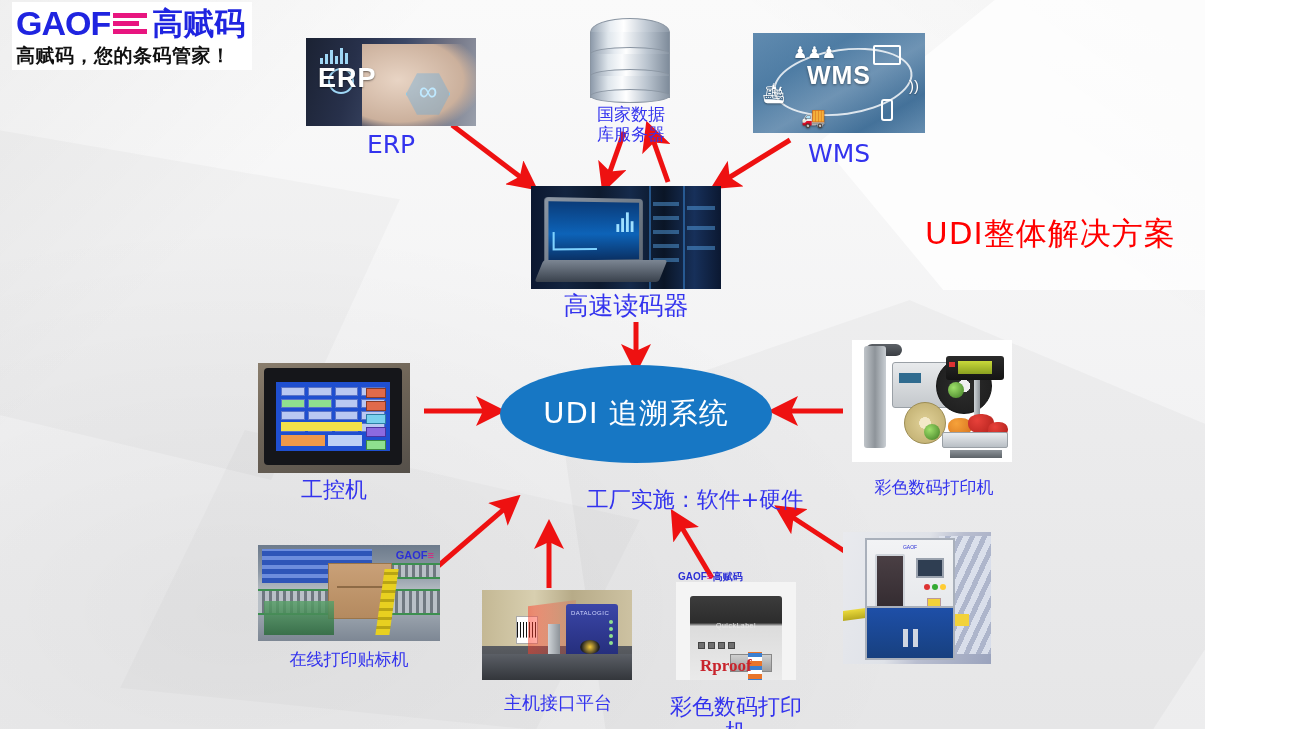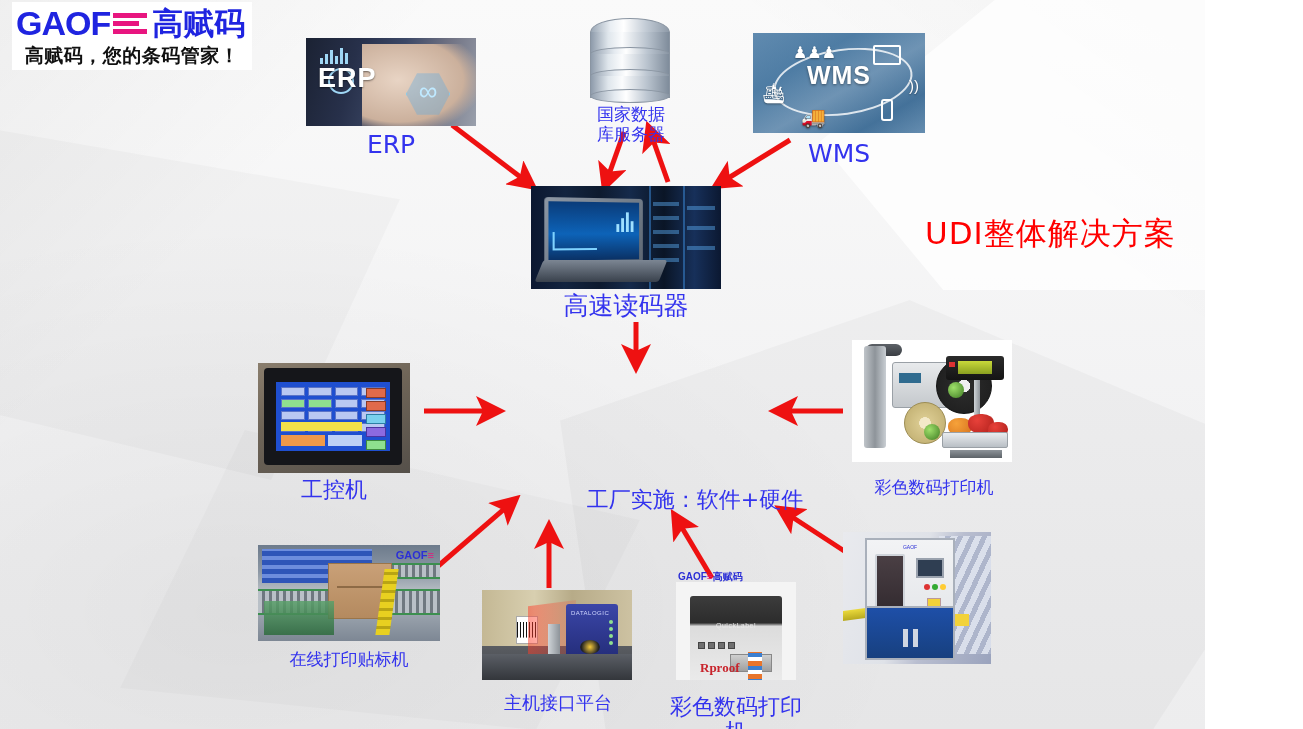--- a/index.html
+++ b/index.html
@@ -44,21 +44,21 @@
                font-size:34px; letter-spacing:-1px; color:#1f24e0; line-height:34px; }
   .logo-bars { display:inline-flex; flex-direction:column; justify-content:center;
                gap:3px; margin:0 5px 0 3px; }
   .logo-bars i { display:block; height:5px; background:#e8157f; }
   .logo-bars i:nth-child(1){ width:34px; }
   .logo-bars i:nth-child(2){ width:26px; }
   .logo-bars i:nth-child(3){ width:34px; }
   .logo-cn { font-family:"DejaVu Sans", sans-serif; font-weight:bold;
              font-size:31px; color:#1f24e0; line-height:31px; }
   .logo-row2 { font-family:"DejaVu Sans", sans-serif; font-weight:bold;
-               font-size:19px; color:#111; text-align:center; margin-top:1px; letter-spacing:0.5px; }
+               font-size:19px; color:#111; margin-top:1px; letter-spacing:0.5px; }
 
   
   #title { position:absolute; left:925px; top:213px; font-family:"DejaVu Sans", sans-serif;
            font-size:31px; color:#ff0000; font-weight:500; letter-spacing:1px; white-space:nowrap; }
 
   
   .lbl { position:absolute; color:#3333ee; font-family:"DejaVu Sans", sans-serif;
          text-align:center; white-space:pre-line; line-height:1.15; }
 
   
@@ -199,21 +199,21 @@
       background:linear-gradient(180deg,#3c3c3c 0%,#2c2c2c 32%,#dcdcdc 36%,#eaeaea 100%);
       border-radius:3px 3px 0 0; }
   .prn-brand{ position:absolute; left:0; right:0; top:26px; text-align:center; color:#e8e8e8;
       font-size:7px; letter-spacing:.5px; }
   .prn-panel{ position:absolute; left:8px; top:46px; display:flex; gap:3px; }
   .prn-panel i{ display:block; width:7px; height:7px; background:#6f6f6f; border:1px solid #444; }
   .prn-slot{ position:absolute; left:40px; right:10px; top:58px; height:18px;
       background:linear-gradient(180deg,#cfcfcf,#9f9f9f); border:1px solid #888; }
   .prn-lbl{ position:absolute; left:58px; top:56px; width:14px; height:40px;
       background:repeating-linear-gradient(0deg,#e8752c 0,#e8752c 5px,#fff 5px,#fff 9px,#3c7fd0 9px,#3c7fd0 13px); }
-  .prn-red{ position:absolute; left:10px; bottom:4px; font-size:13px; font-weight:bold; color:#c8242c;
+  .prn-red{ position:absolute; left:10px; bottom:4px; font-size:17px; font-weight:bold; color:#c8242c;
       font-family:"Liberation Serif",serif; }
 
   
   .ccd-img{ background:linear-gradient(110deg,#e9eaee 0%,#dfe2e8 45%,#b9bed0 62%,#9aa3bd 100%); }
   .ccd-cab{ position:absolute; left:22px; top:6px; width:90px; bottom:4px;
       background:linear-gradient(180deg,#f2f3f5 0%,#e7e9ec 55%,#e7e9ec 56%,#e7e9ec 57%);
       border:2px solid #a9b0bb; }
   .ccd-blue{ position:absolute; left:0; right:0; bottom:0; height:44%;
       background:linear-gradient(180deg,#1e4fa8,#17407f); border-top:2px solid #a9b0bb; }
   .ccd-blue:before,.ccd-blue:after{ content:""; position:absolute; top:42%; width:5px; height:18px;
@@ -401,20 +401,23 @@
             <i style="height:14px"></i>
             <i style="height:20px"></i>
             <i style="height:11px"></i>
         </div>
       </div>
     </div>
     <div class="laptop-base"></div>
   </div>
   <div class="lbl" style="left:511px; top:292px; width:230px; font-size:25px;">高速读码器</div>
 
+  <div id="udi-ellipse">
+    <span>UDI 追溯系统</span>
+  </div>
 
   <div class="lbl" style="left:520px; top:487px; width:350px; font-size:22px;">工厂实施：软件+硬件</div>
 
   <div class="pic hmi-img" style="left:258px; top:363px; width:152px; height:110px;">
     <div class="hmi-bezel">
       <div class="hmi-scr">
         <div class="hmi-grid">
           <span></span>
             <span></span>
             <span></span>

